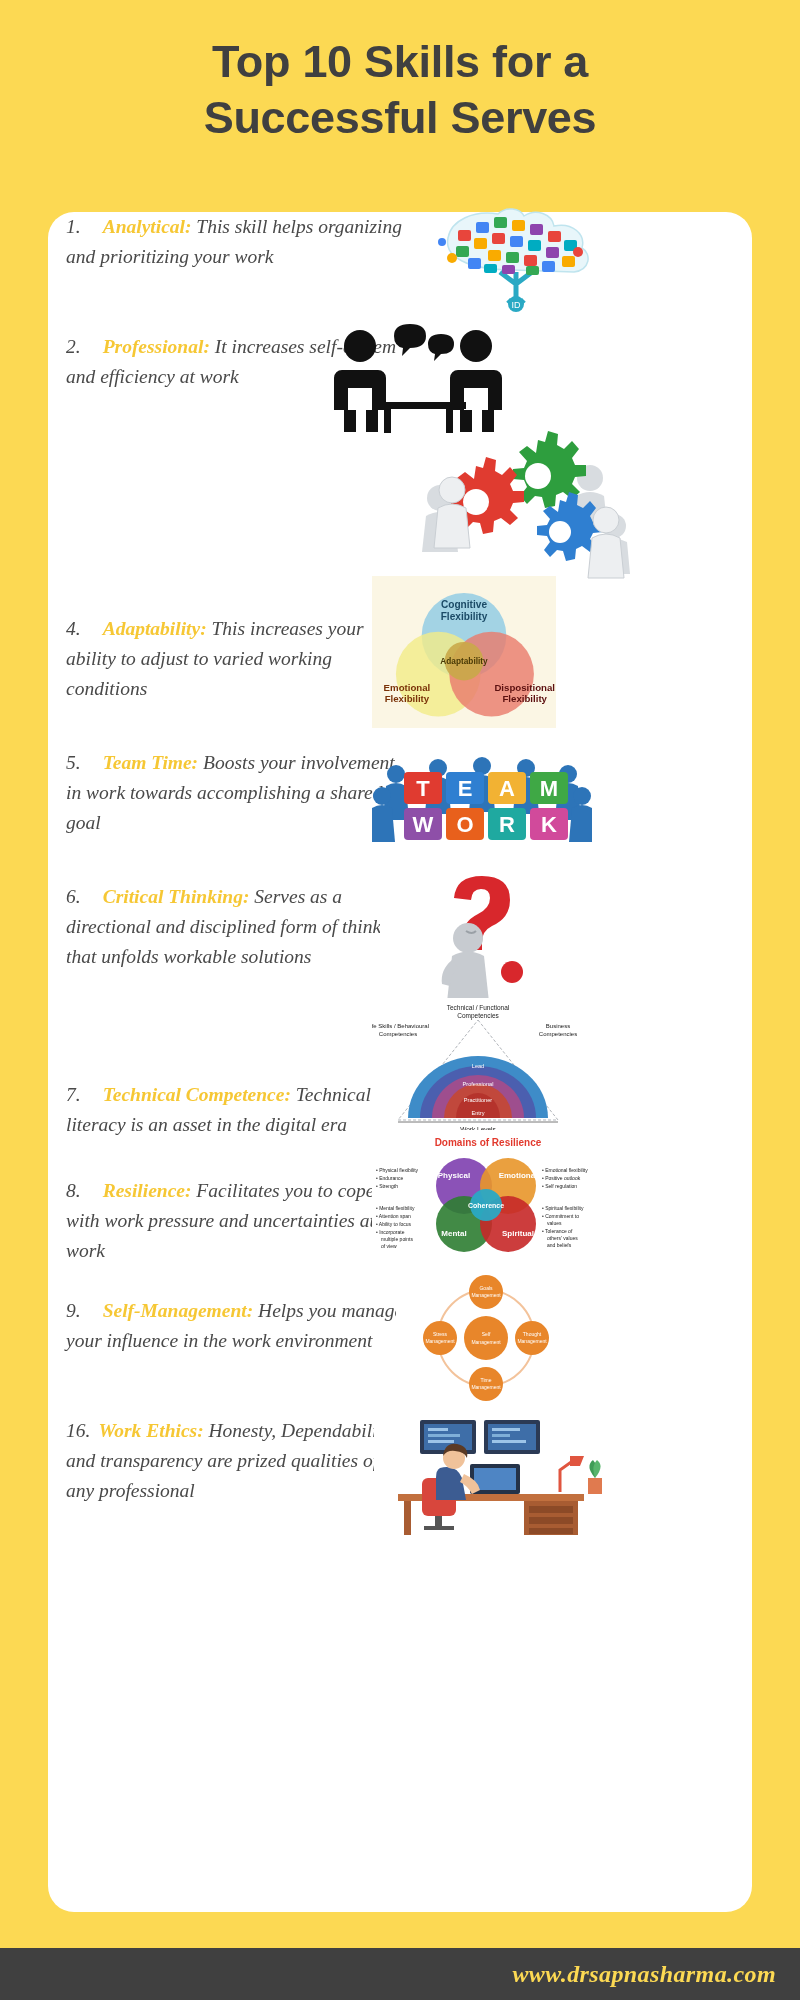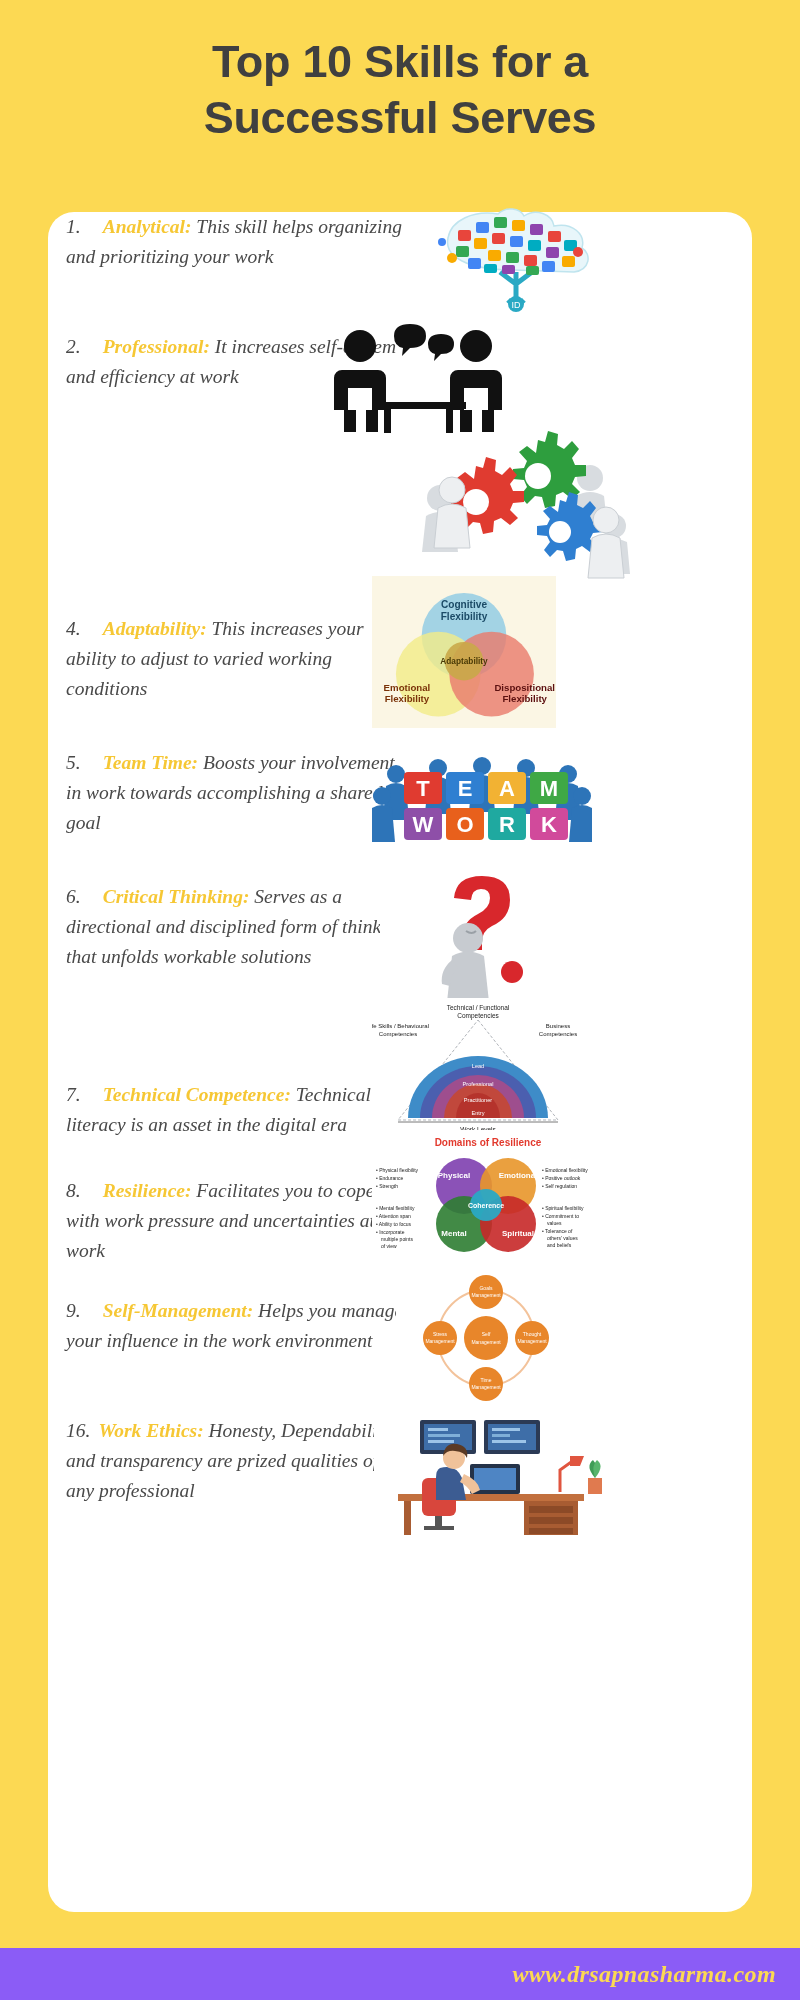--- a/index.html
+++ b/index.html
@@ -50,21 +50,21 @@
   .desc{display:inline;}
 
   .row-art{
     position:absolute;
     overflow:hidden;
   }
 
   
   .footer{
     position:absolute;left:0;bottom:0;width:800px;height:52px;
-    background:#8b5cf6;
+    background:#404040;
   }
   .footer-text{
     position:absolute;right:24px;top:50%;transform:translateY(-50%);
     font-family:"Liberation Serif",serif;
     font-style:italic;font-weight:bold;
     font-size:24px;
     color:#FCD953;
     letter-spacing:0.4px;
   }
 

